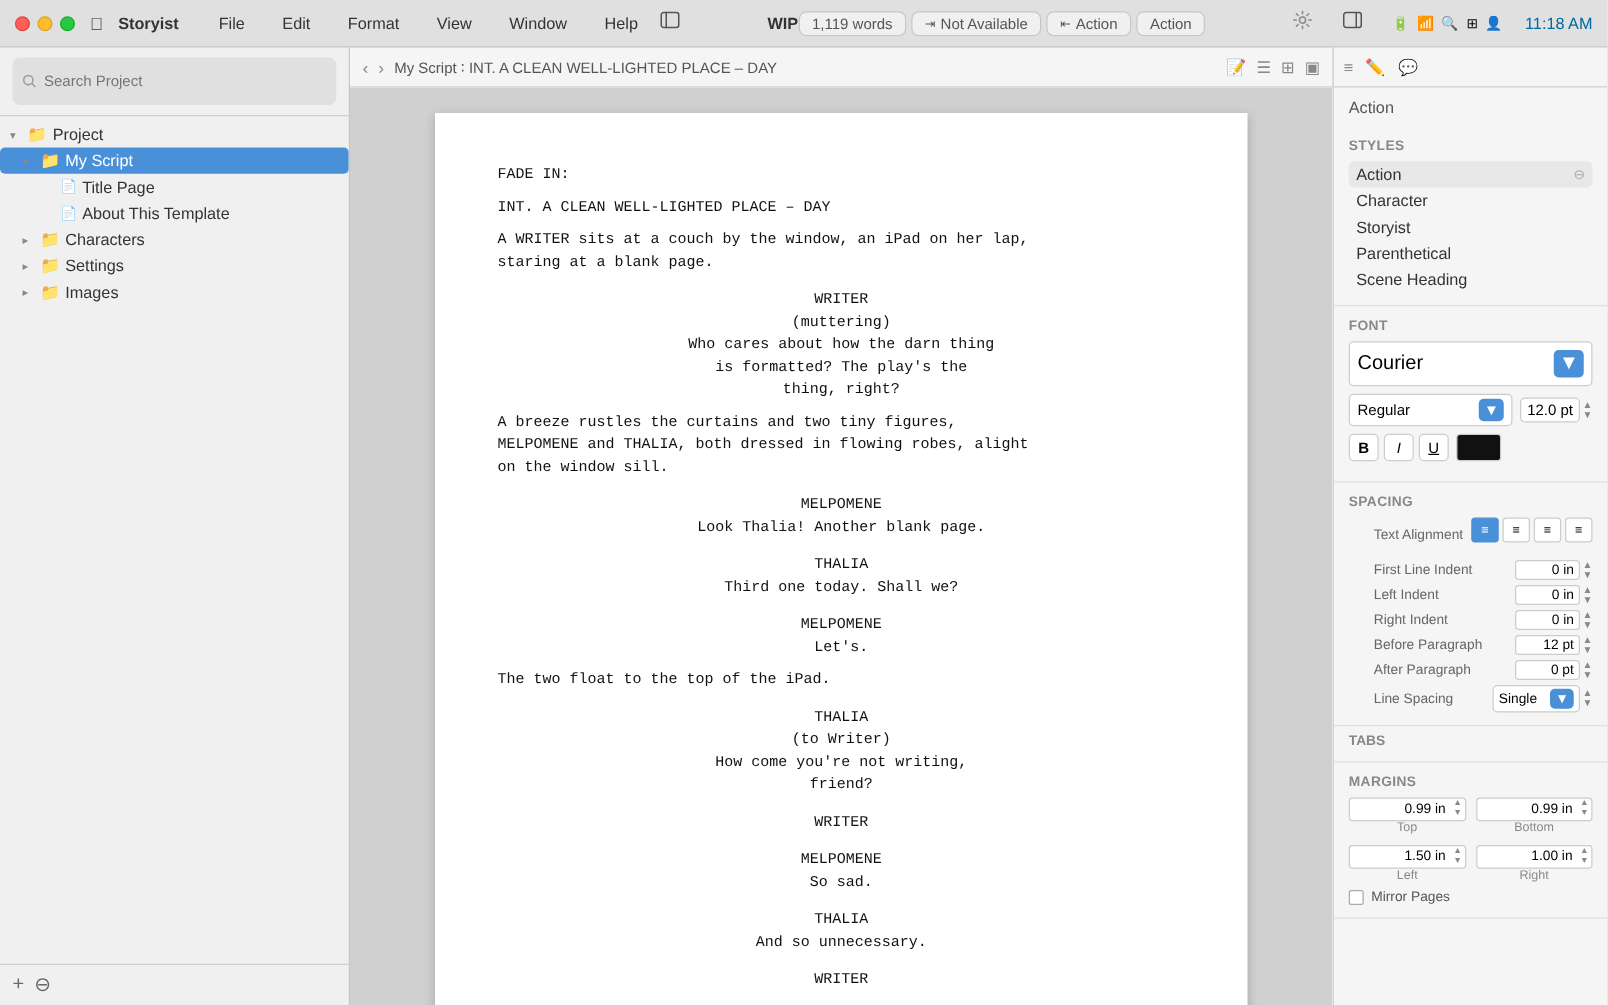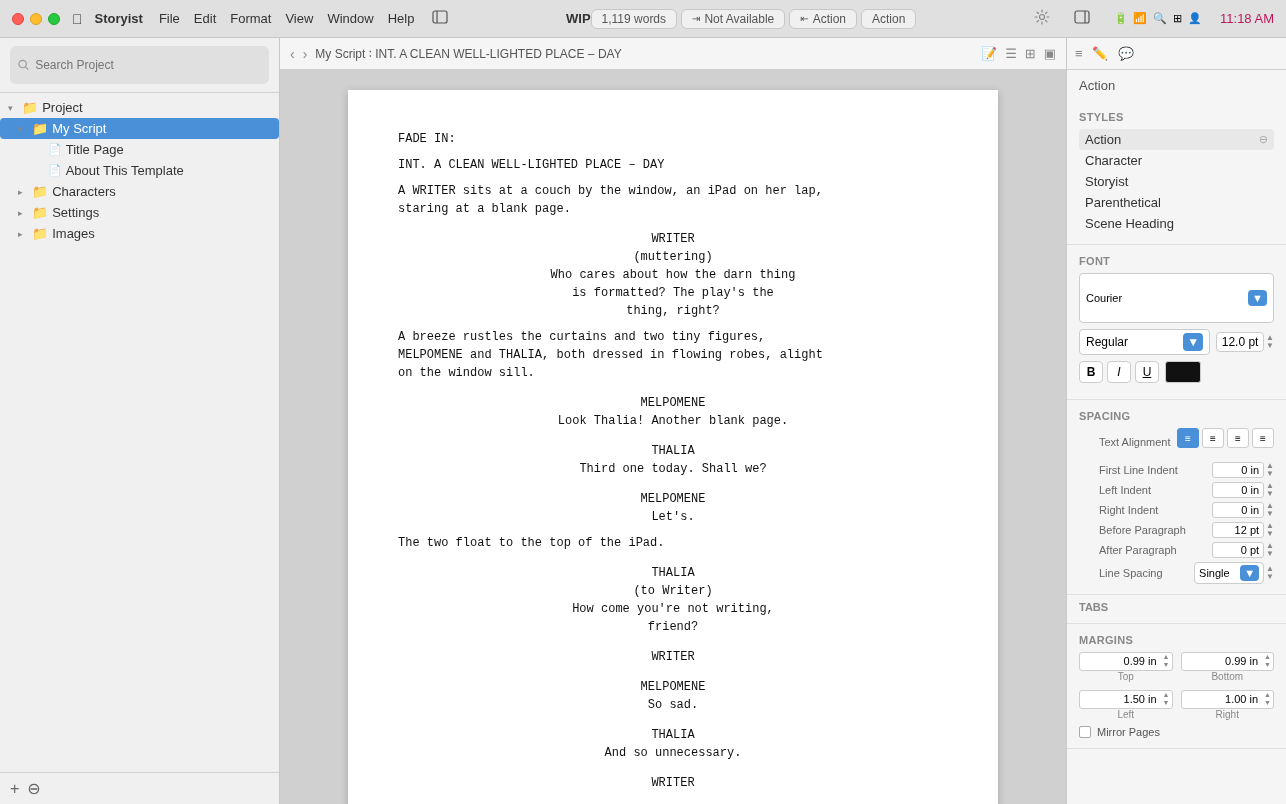--- a/index.html
+++ b/index.html
@@ -17,26 +17,26 @@
       flex-shrink: 0;
     }
     .traffic-lights { display: flex; gap: 6px; align-items: center; }
     .tl { width: 12px; height: 12px; border-radius: 50%; }
     .tl-red { background: #ff5f57; border: 1px solid #e0443e; }
     .tl-yellow { background: #ffbd2e; border: 1px solid #dea123; }
     .tl-green { background: #28c840; border: 1px solid #1aab29; }
     .apple-icon { margin-left: 4px; font-size: 14px; color: #333; }
     .app-name { font-weight: 600; font-size: 13px; color: #333; margin-left: 4px; }
     .menu-items { display: flex; gap: 14px; margin-left: 8px; }
-    .menu-item { font-size: 13px; color: #333; cursor: default; }
+    .menu-item { font-size: 13px; color: #333; cursor: default; margin-left: 16px; }
     .title-center { flex: 1; display: flex; justify-content: center; align-items: center; gap: 0; }
     .wip-title { font-size: 13px; font-weight: 600; color: #333; }
     .toolbar-pills { display: flex; gap: 4px; }
     .pill { background: #f0f0f0; border: 1px solid #c8c8c8; border-radius: 6px; padding: 2px 10px; font-size: 12px; color: #555; display: flex; align-items: center; gap: 4px; }
-    .clock { margin-left: auto; font-size: 13px; color: #be185d; }
+    .clock { margin-left: auto; font-size: 13px; color: #0369a1; }
     .battery-area { display: flex; align-items: center; gap: 6px; font-size: 12px; }
 
     
     .main-layout { display: flex; flex: 1; overflow: hidden; }
 
     
     .sidebar {
       width: 280px;
       background: #f0f0f0;
       border-right: 1px solid #c8c8c8;
@@ -141,21 +141,21 @@
     
     .current-style-box {
       margin: 8px 12px;
       font-size: 13px;
       color: #555;
     }
 
     
     .font-row { display: flex; align-items: center; gap: 6px; margin-bottom: 6px; }
     .font-select { flex: 1; background: white; border: 1px solid #ccc; border-radius: 4px; padding: 3px 6px; font-size: 12px; display: flex; align-items: center; justify-content: space-between; }
-    .font-select-full { width: 100%; background: white; border: 1px solid #ccc; border-radius: 4px; padding: 16px 6px; font-size: 11px; display: flex; align-items: center; justify-content: space-between; margin-bottom: 6px; }
+    .font-select-full { width: 100%; background: white; border: 1px solid #ccc; border-radius: 4px; padding: 6px 6px; font-size: 16px; display: flex; align-items: center; justify-content: space-between; margin-bottom: 6px; }
     .blue-select { background: #4a90d9; color: white; border-color: #4a90d9; border-radius: 4px; padding: 2px 4px; }
     .font-size-spin { display: flex; align-items: center; gap: 2px; }
     .spin-input { width: 48px; background: white; border: 1px solid #ccc; border-radius: 4px; padding: 2px 4px; font-size: 12px; text-align: center; }
     .spin-arrows { display: flex; flex-direction: column; }
     .spin-arrow { font-size: 8px; color: #888; cursor: pointer; line-height: 1; }
     .format-btns { display: flex; gap: 4px; align-items: center; }
     .fmt-btn { width: 24px; height: 22px; background: white; border: 1px solid #ccc; border-radius: 4px; display: flex; align-items: center; justify-content: center; font-size: 12px; cursor: pointer; }
     .fmt-btn.bold { font-weight: bold; }
     .fmt-btn.italic { font-style: italic; }
     .fmt-btn.underline { text-decoration: underline; }

